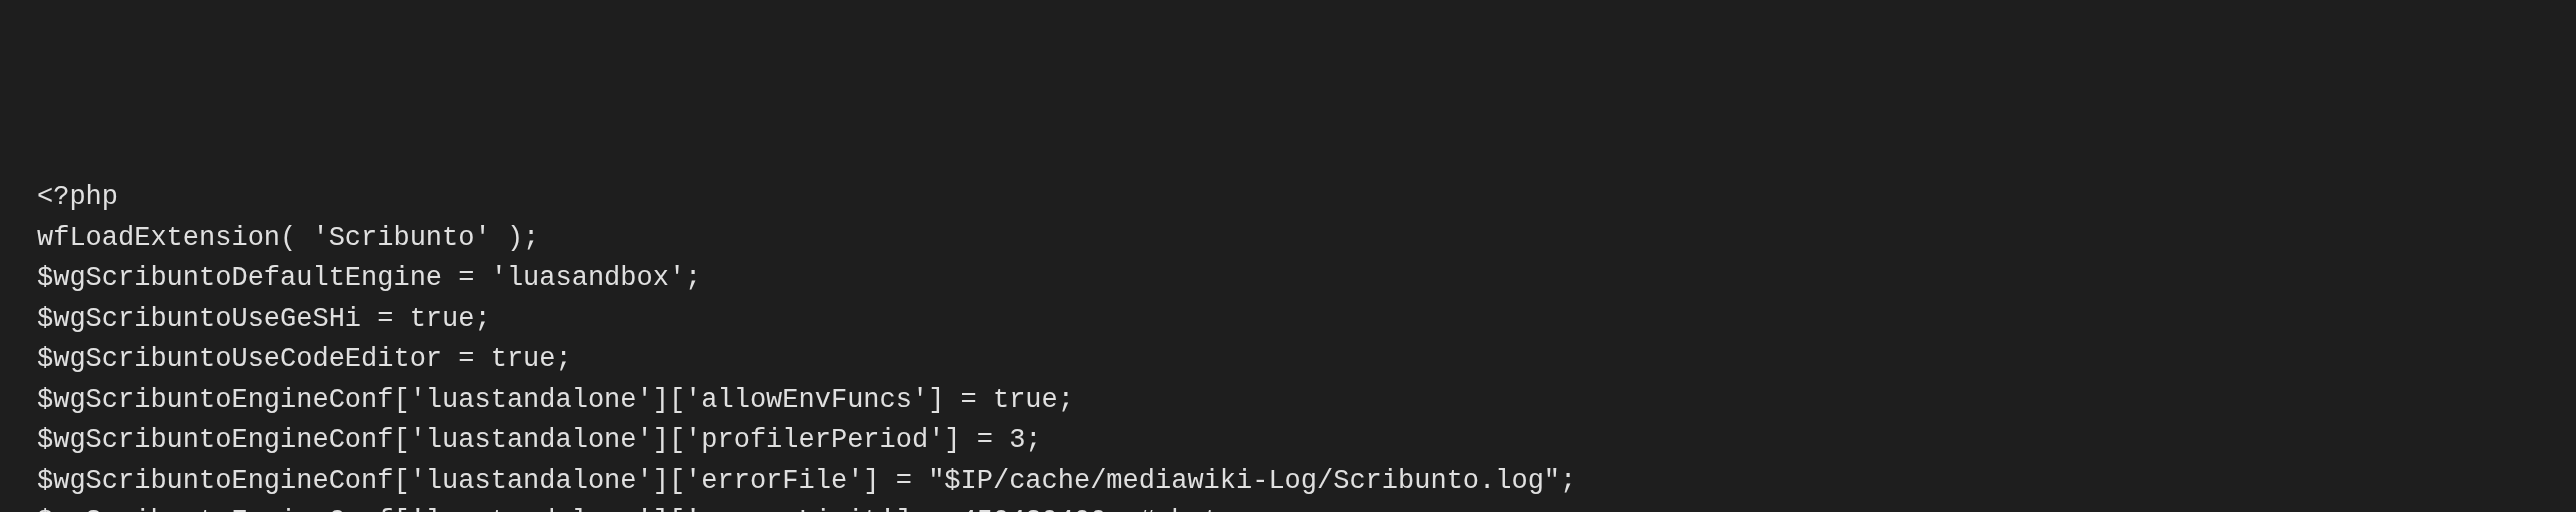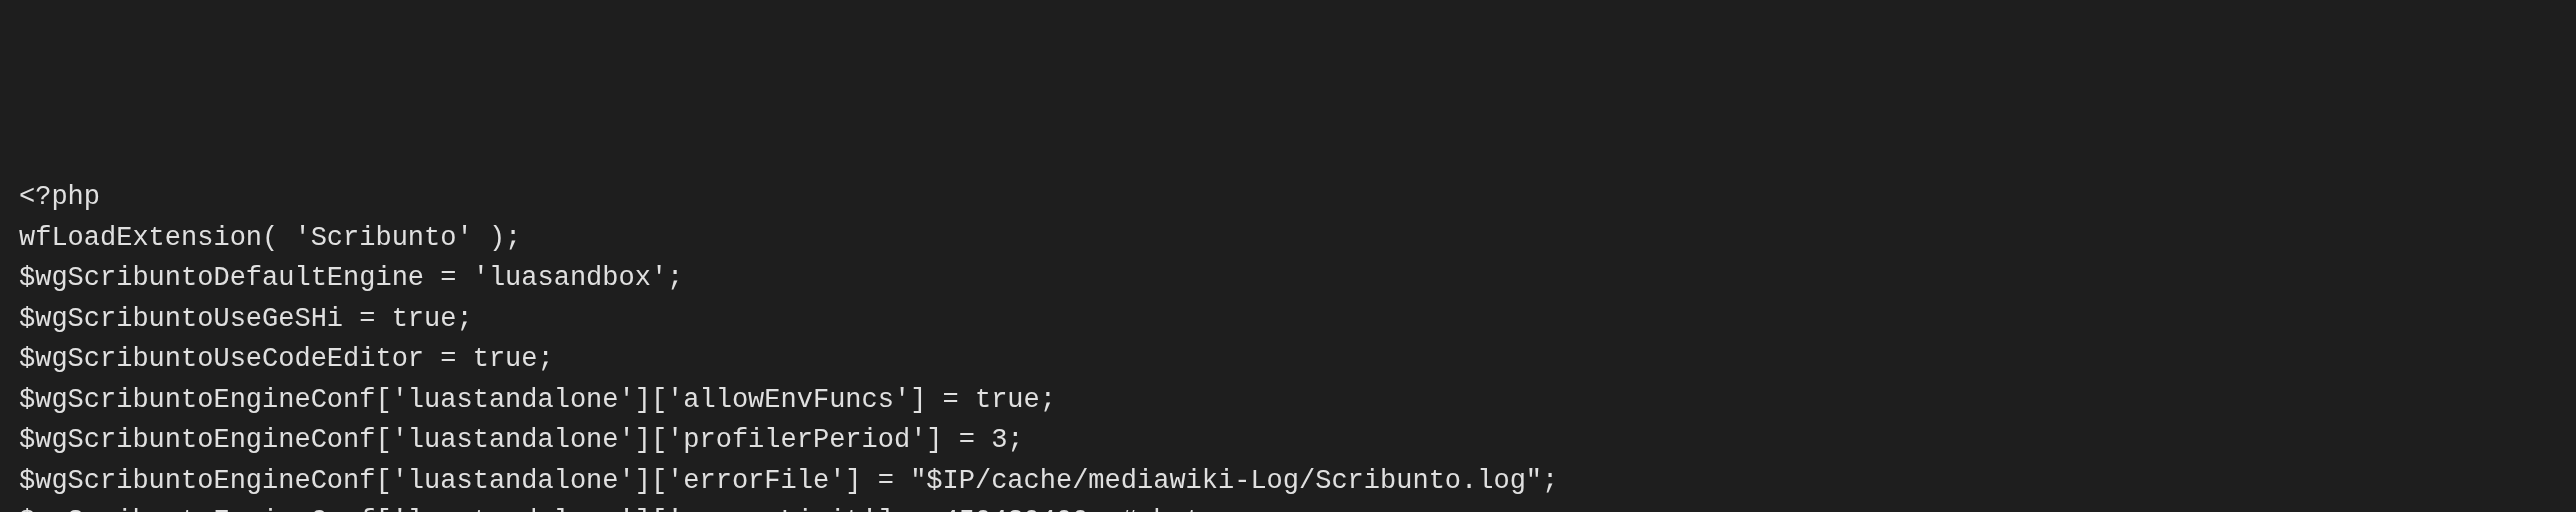--- a/index.html
+++ b/index.html
@@ -15,20 +15,21 @@
       color: #e0e0e0;
       padding: 15.2px 19px;
       white-space: pre;
       overflow-x: auto;
     }
     .code-block {
       display: block;
     }
     .line {
       display: block;
+      margin-left: 18px;
     }
   </style>
 </head>
 <body>
 
 
 
 <div class="code-block"><span class="line">&lt;?php</span><span class="line">wfLoadExtension( 'Scribunto' );</span><span class="line">$wgScribuntoDefaultEngine = 'luasandbox';</span><span class="line">$wgScribuntoUseGeSHi = true;</span><span class="line">$wgScribuntoUseCodeEditor = true;</span><span class="line">$wgScribuntoEngineConf['luastandalone']['allowEnvFuncs'] = true;</span><span class="line">$wgScribuntoEngineConf['luastandalone']['profilerPeriod'] = 3;</span><span class="line">$wgScribuntoEngineConf['luastandalone']['errorFile'] = "$IP/cache/mediawiki-Log/Scribunto.log";</span><span class="line">$wgScribuntoEngineConf['luastandalone']['memoryLimit'] = 450430400; # bytes</span></div>
 
 

